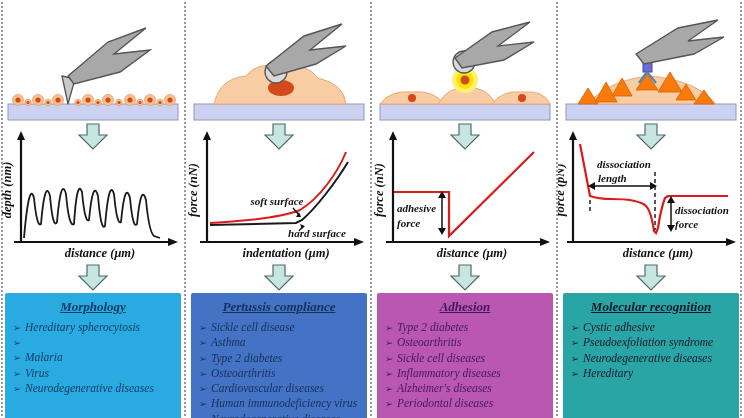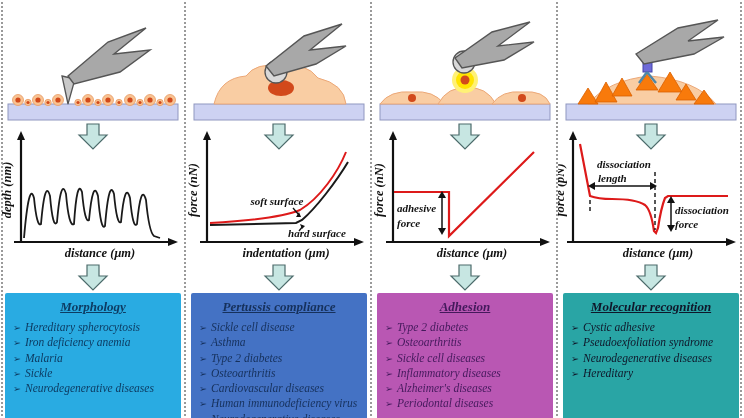--- a/index.html
+++ b/index.html
@@ -96,29 +96,28 @@
 
     <div class="box" style="background-color: rgb(41, 171, 226); color: rgb(13, 60, 99);">
       <div class="box-title">Morphology</div>
       <ul>
         <li>
             <span class="blt">➢</span>
             <span>Hereditary spherocytosis</span>
           </li>
         <li>
             <span class="blt">➢</span>
-            <span>Iron deficiency anemia</span>
           </li>
         <li>
             <span class="blt">➢</span>
             <span>Malaria</span>
           </li>
         <li>
             <span class="blt">➢</span>
-            <span>Sickle</span>
+            <span>Virus</span>
           </li>
         <li>
             <span class="blt">➢</span>
             <span>Neurodegenerative diseases</span>
           </li>
       </ul>
     </div>
   </div>
 
   <div class="col" style="left:186px">

